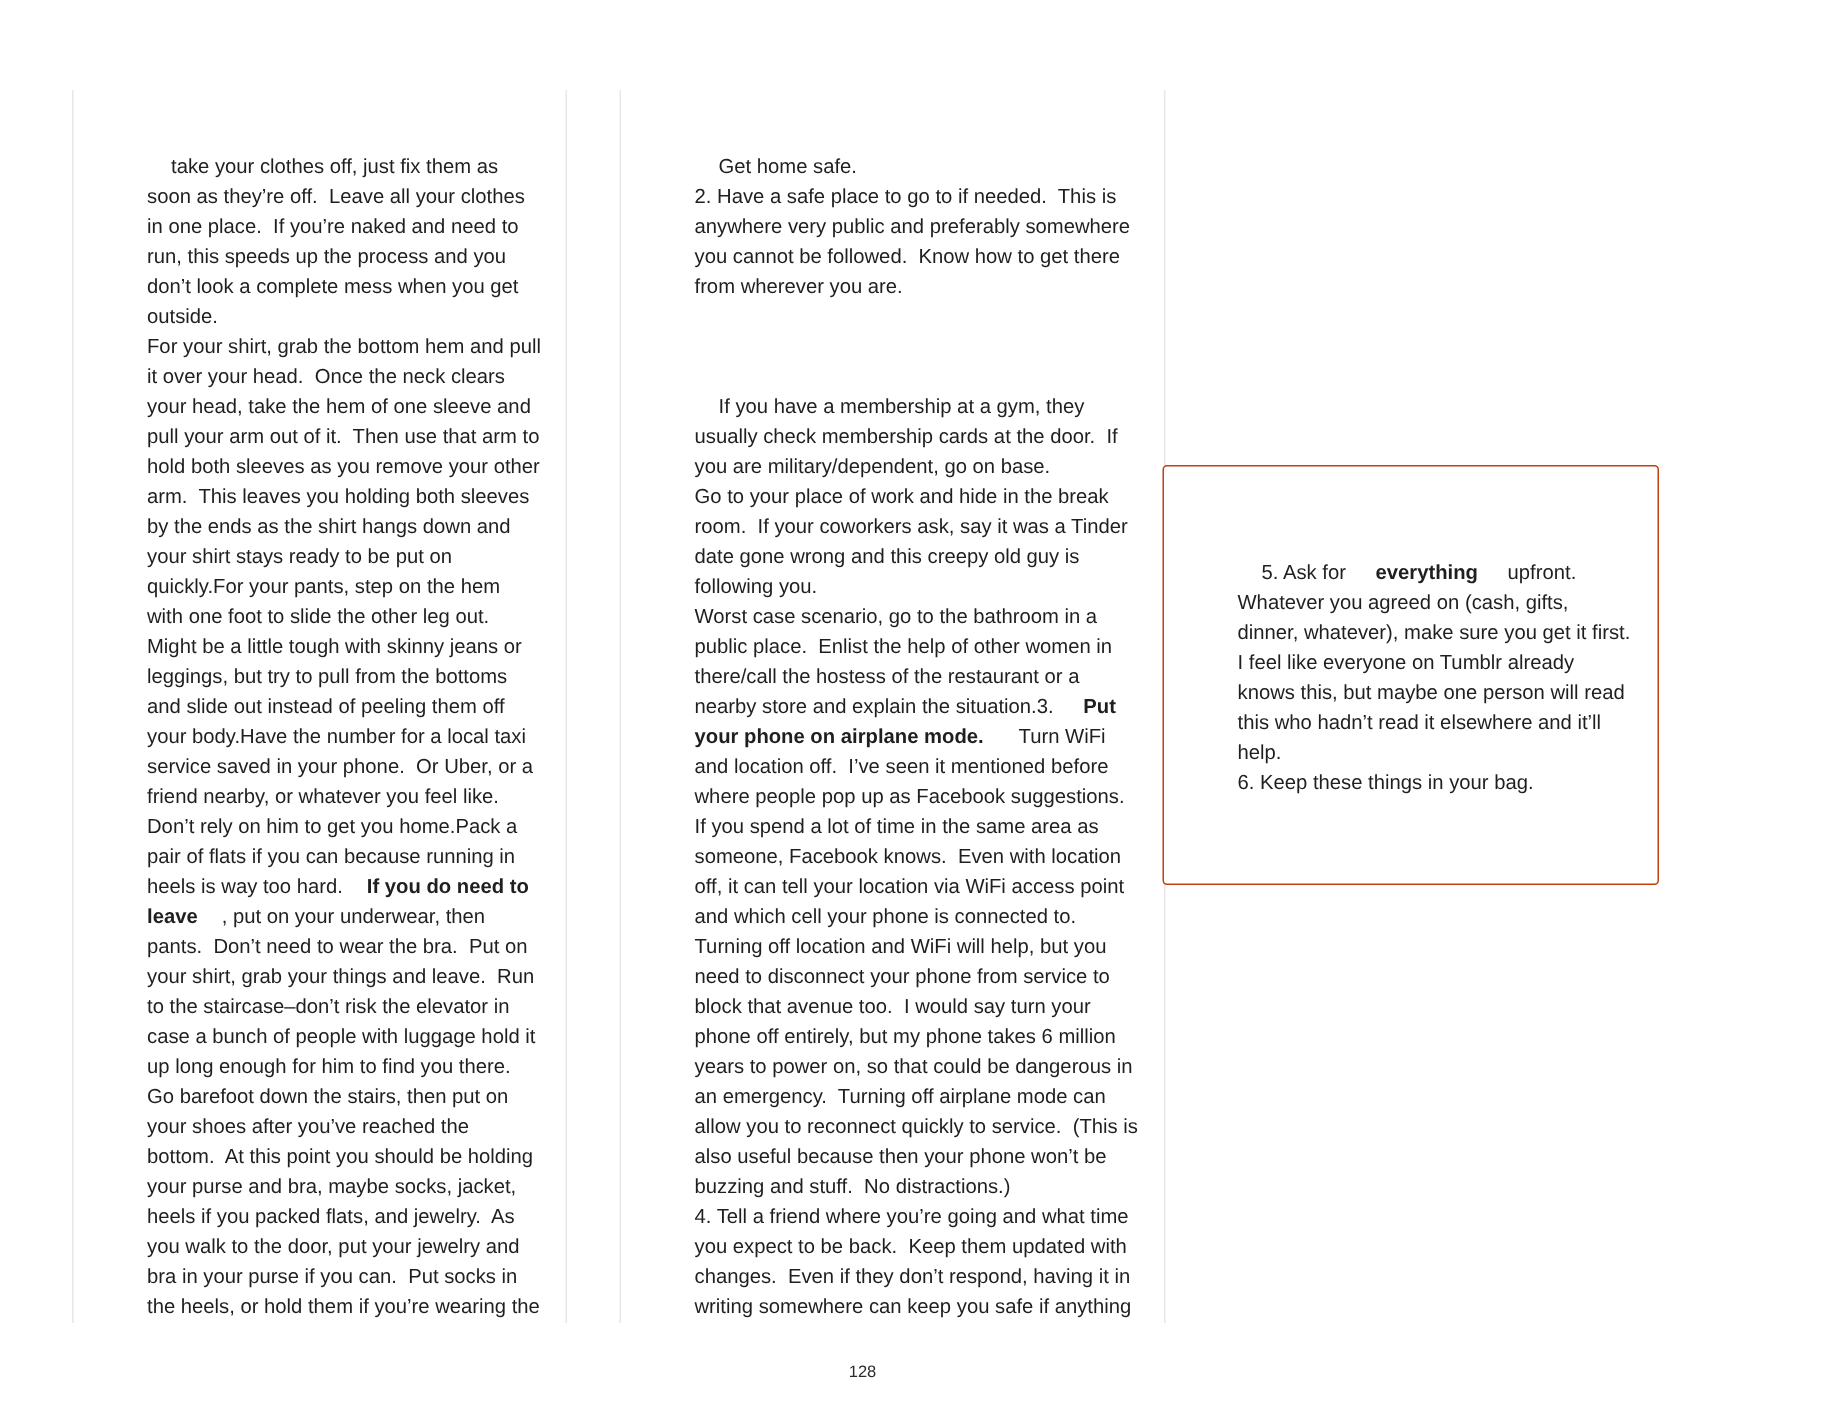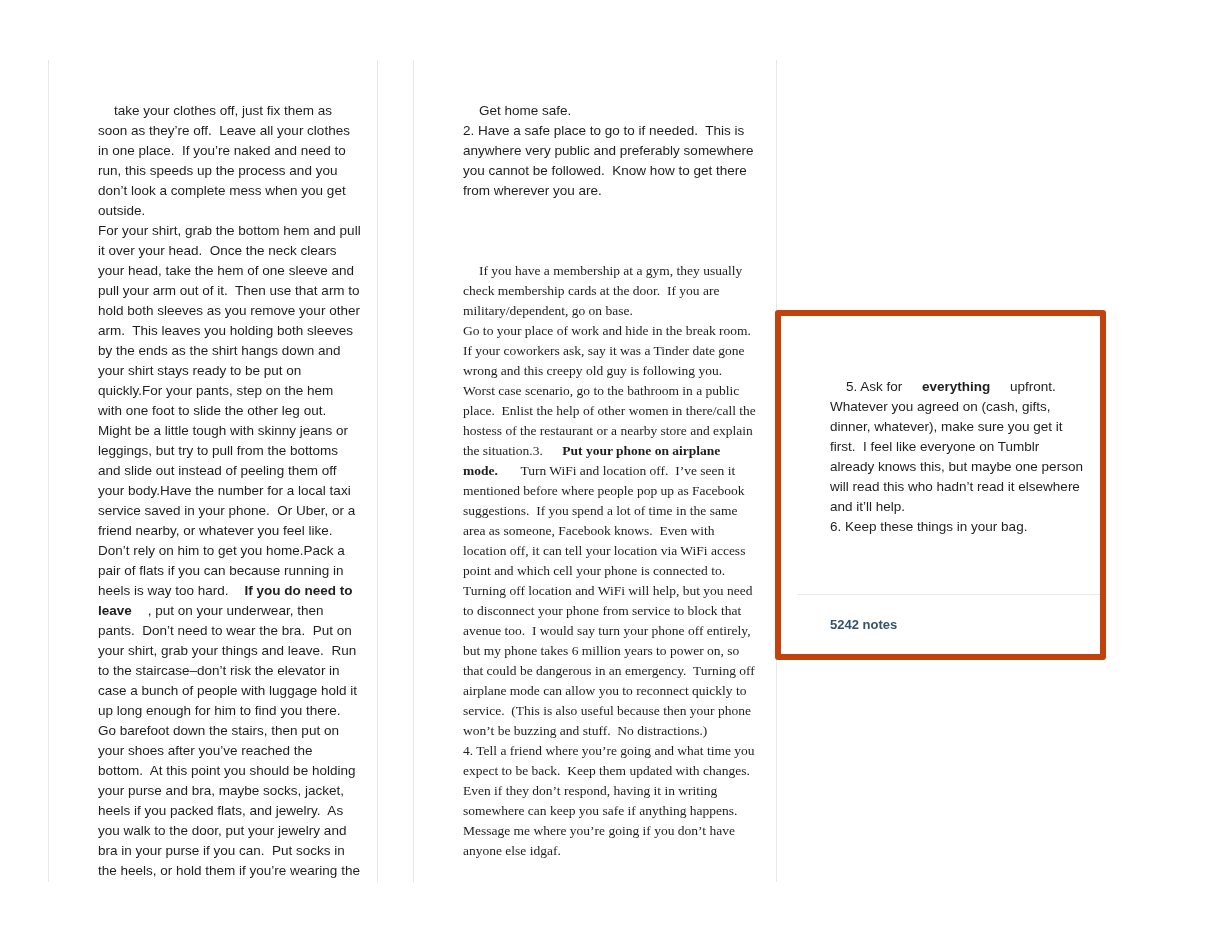--- a/index.html
+++ b/index.html
@@ -23,33 +23,33 @@
     border-right: 1px solid #e7e7e7;
     background: #ffffff;
     overflow: hidden;
   }
   #frag1 { left: 48px;  width: 330px; }
   #frag2 { left: 413px; width: 364px; }
   
   .post-card {
     position: absolute;
     left: 775px; top: 310px; width: 331px;
-    border: 6px solid #c2410c;
+    border: 1px solid #c2410c;
     border-radius: 3px;
     background: #ffffff;
   }
   .post-body {
     padding: 1px 16px 0 17px;
     font-size: 13.5px;
     line-height: 20px;
     color: #1f1f1f;
     white-space: pre-wrap;
   }
   .post-body .block { margin: 0; }
-  .post-body .block + .block { margin-top: 20px; font-family: Liberation Serif, serif; }
+  .post-body .block + .block { margin-top: 20px; }
   .post-card .post-body { padding: 21px 17px 17px; }
   .post-footer {
     border-top: 1px solid #e9e9e9;
     padding: 20px 17px 21px;
   }
   .notes {
     font-size: 13px;
     line-height: 17px;
     font-weight: bold;
     cursor: pointer;
@@ -84,19 +84,17 @@
 Worst case scenario, go to the bathroom in a public place.  Enlist the help of other women in there/call the hostess of the restaurant or a nearby store and explain the situation.3. </span><strong>Put your phone on airplane mode.</strong><span>  Turn WiFi and location off.  I’ve seen it mentioned before where people pop up as Facebook suggestions.  If you spend a lot of time in the same area as someone, Facebook knows.  Even with location off, it can tell your location via WiFi access point and which cell your phone is connected to.  Turning off location and WiFi will help, but you need to disconnect your phone from service to block that avenue too.  I would say turn your phone off entirely, but my phone takes 6 million years to power on, so that could be dangerous in an emergency.  Turning off airplane mode can allow you to reconnect quickly to service.  (This is also useful because then your phone won’t be buzzing and stuff.  No distractions.)
 4. Tell a friend where you’re going and what time you expect to be back.  Keep them updated with changes.  Even if they don’t respond, having it in writing somewhere can keep you safe if anything happens.  Message me where you’re going if you don’t have anyone else idgaf.</span></div>
     </div>
   </div>
 
   <div class="post-card" id="frag3">
     <div class="post-body">
       <div class="block"><span>5. Ask for </span><strong>everything</strong><span> upfront.  Whatever you agreed on (cash, gifts, dinner, whatever), make sure you get it first.  I feel like everyone on Tumblr already knows this, but maybe one person will read this who hadn’t read it elsewhere and it’ll help.
 6. Keep these things in your bag.</span></div>
     </div>
-    <div class="post-footer">
-      <span class="notes" style="color: rgb(52, 82, 111);">5242 notes</span>
-    </div>
   </div>
 
+  <div class="page-number">128</div>
 
 </div>
 
 </body></html>

